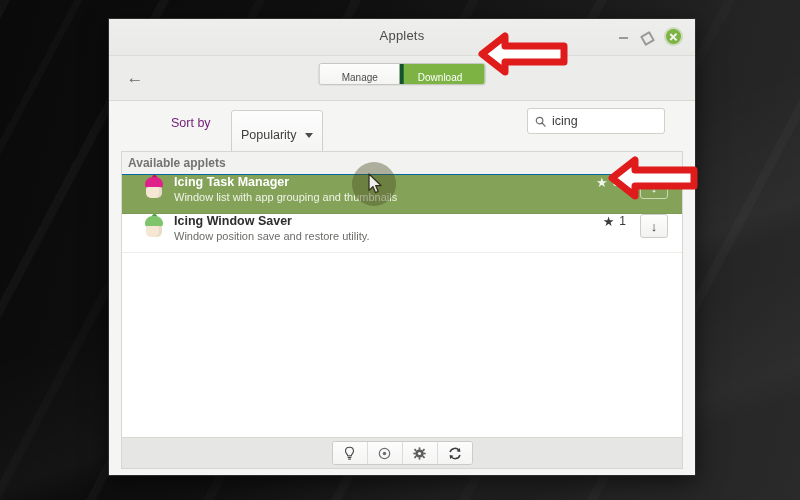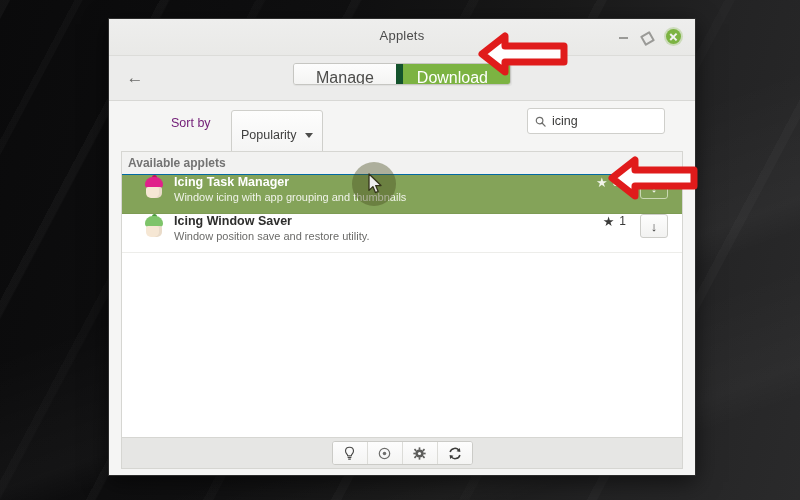--- a/index.html
+++ b/index.html
@@ -130,27 +130,26 @@
     display: flex;
     border: 1px solid #c6c6c2;
     border-radius: 3px;
     overflow: hidden;
     box-shadow: 0 1px 1px rgba(0,0,0,0.05);
   }
   .tab {
     padding: 0 22px;
     height: 20px;
     line-height: 28px;
-    font-size: 16px;
+    font-size: 10px;
     color: #4d4d4b;
     background: linear-gradient(#fdfdfd, #f4f4f3);
     cursor: default;
-    text-decoration: underline;
-  }
-  .tab + .tab { border-left: 7px solid #14532d; padding-left: 14px; }
+  }
+  .tab + .tab { border-left: 4px solid #14532d; padding-left: 14px; }
   .tab.active {
     background: #7cb342;
     color: #ffffff;
   }
 
   
   #body {
     position: relative;
     height: 375px;
     background: #f5f5f4;
@@ -412,21 +411,21 @@
       <div id="list-header">Available applets</div>
 
       <div class="applet-row selected">
         <div class="applet-icon">
           <div class="cup-cherry" id="cherry0" style="background: rgb(192, 19, 95);"></div>
           <div class="cup-top" id="top0" style="background: rgb(224, 33, 138);"></div>
           <div class="cup-base"></div>
         </div>
         <div class="applet-text">
           <div class="applet-name">Icing Task Manager</div>
-          <div class="applet-desc">Window icing with app grouping and thumbnails</div>
+          <div class="applet-desc">Window list with app grouping and thumbnails</div>
         </div>
         <div class="applet-rating">
           <span class="star">★</span>
           <span>34</span>
         </div>
         <div class="download-btn">
           <span>↓</span>
         </div>
       </div>
 

